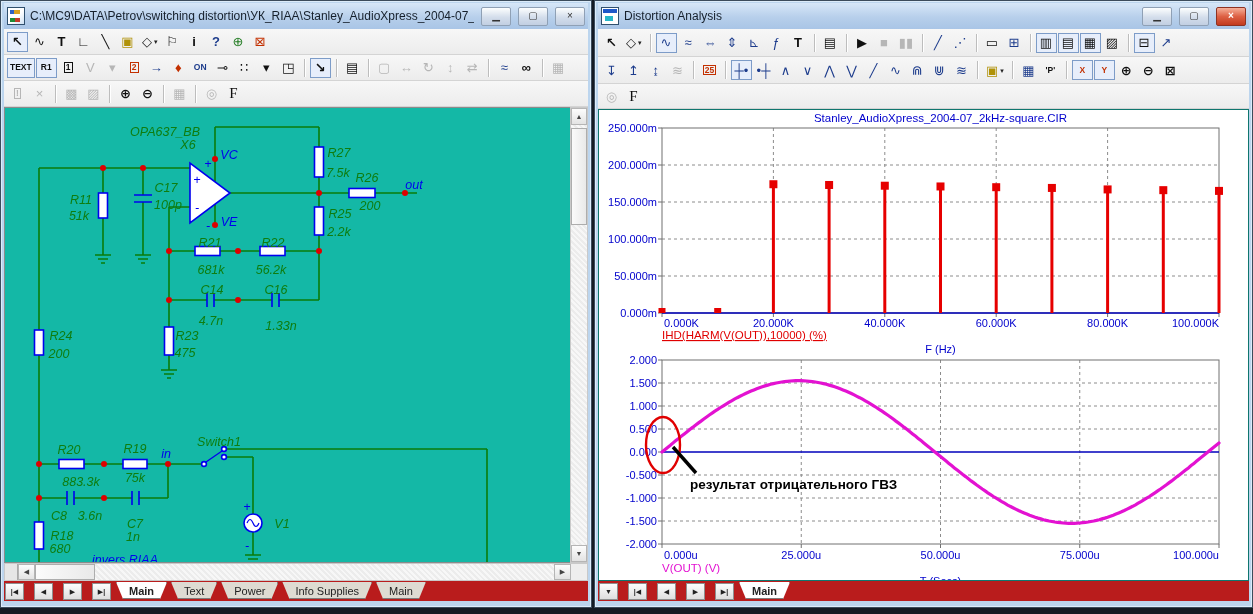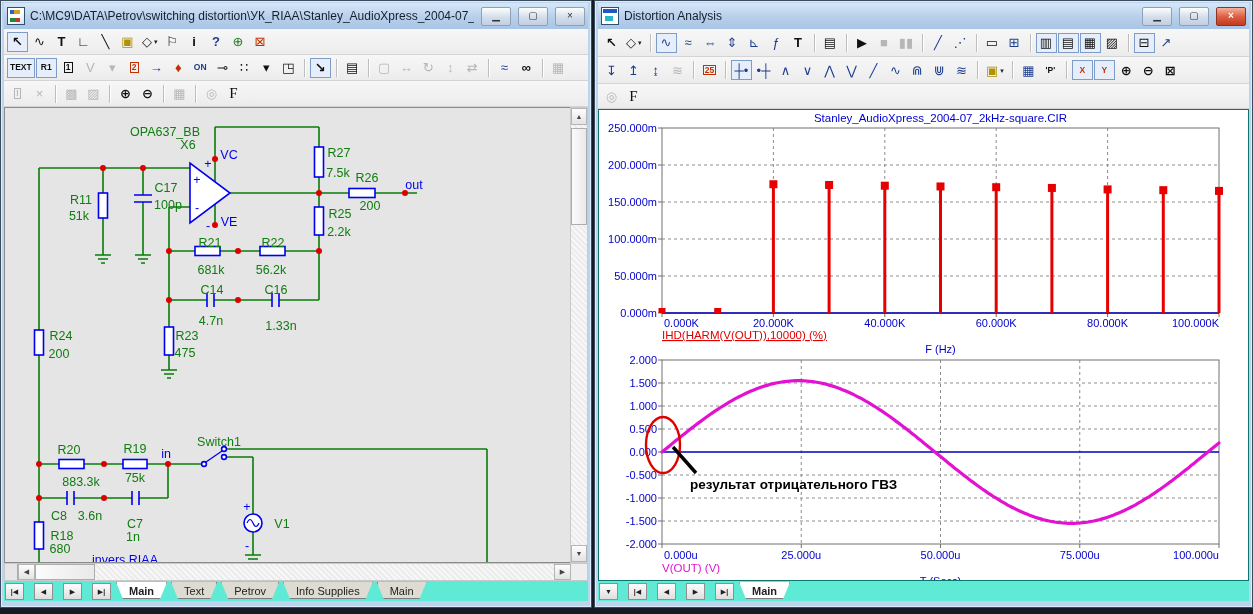--- a/index.html
+++ b/index.html
@@ -33,35 +33,35 @@
   .tbtn.pressed{background:#e7eefb;border-color:#7d9cc8;}
   .tbtn.disabled{color:#b6b6b6;}
   .tbtn.bold{font-weight:bold;}
   .tbtn.serif{font-family:"Liberation Serif","DejaVu Serif",serif;font-size:15px;}
   .tbtn.smalltxt{font-size:8.5px;font-weight:bold;letter-spacing:0;}
   .tbtn .bxd{border:1px solid currentColor;padding:0 1px;font-size:8.5px;font-weight:bold;}
   .tbtn .ddarrow{font-size:7px;margin-left:2px;color:#222;}
   .nav{color:#1d3c8c}.red{color:#c33000}.yel{color:#b09208}.grn{color:#1f7a1f}
   .tsep{width:1px;height:18px;background:#bdbdbd;box-shadow:1px 0 0 #ffffff;margin:0 4px;flex:0 0 1px;}
   .canvasrow{flex:1;display:flex;min-height:0;}
-  .drawarea{flex:1;background:#e5e5e5;border:1px solid #8b8b8b;border-right:none;position:relative;overflow:hidden;}
+  .drawarea{flex:1;background:#14b8a6;border:1px solid #8b8b8b;border-right:none;position:relative;overflow:hidden;font-style:italic;}
   .vscroll{flex:0 0 16px;display:flex;flex-direction:column;background:
     repeating-linear-gradient(45deg,#f7f7f7 0 2px,#ececec 2px 4px);border:1px solid #c9c9c9;}
   .sbtn{flex:0 0 15px;background:linear-gradient(180deg,#fdfdfd,#e3e3e3);border:1px solid #b5b5b5;
     display:flex;align-items:center;justify-content:center;font-size:7px;color:#444;}
   .sthumb{background:linear-gradient(90deg,#fbfbfb,#e9e9e9);border:1px solid #adadad;}
   .vtrack{flex:1;position:relative;}
   .vthumb{position:absolute;left:0;right:0;top:3px;height:95px;}
   .hscroll{flex:0 0 16px;display:flex;background:repeating-linear-gradient(45deg,#f7f7f7 0 2px,#ececec 2px 4px);
     border:1px solid #c9c9c9;align-items:stretch;}
   .hsplit{flex:0 0 12px;background:#e6e6e6;border-right:1px solid #aaa;}
   .hthumb{flex:0 0 58px;margin:0;}
   .htrack{flex:1;}
   .corner{flex:0 0 16px;background:#eee;}
-  .tabrow{flex:0 0 19px;display:flex;align-items:flex-start;background:#5eead4;padding-top:1px;gap:8px;}
+  .tabrow{flex:0 0 19px;display:flex;align-items:flex-start;background:#b91c1c;padding-top:1px;gap:8px;}
   .navbtn{width:17px;height:15px;margin:1px 1px 0 1px;background:linear-gradient(180deg,#fdfdfd,#dedede);
     border:1px solid #8f8f8f;font-size:7px;display:inline-flex;align-items:center;justify-content:center;
     color:#222;font-weight:bold;white-space:nowrap;}
   .tab{height:15px;padding:1px 12px 0 12px;font-size:11px;color:#222;background:#dedbd2;
     border:1px solid #7d7d7d;border-top:none;clip-path:polygon(0 0,100% 0,calc(100% - 7px) 100%,7px 100%);
     margin-left:-4px;display:inline-flex;align-items:center;}
   .tab.active{background:#ffffff;font-weight:bold;z-index:2;}
   .plotpanel{flex:1;background:#ffffff;border:1px solid #0f766e;position:relative;overflow:hidden;}
   svg text{font-family:"Liberation Sans","DejaVu Sans",sans-serif;}
   .schem-g{fill:#0f7d0f;font-size:12.5px;}
@@ -286,21 +286,21 @@
     <div class="corner"></div>
   </div>
 
   <div class="tabrow" id="lw-tabs">
       <span class="navbtn">|◀</span>
       <span class="navbtn">◀</span>
       <span class="navbtn">▶</span>
       <span class="navbtn">▶|</span>
       <span class="tab active">Main</span>
       <span class="tab">Text</span>
-      <span class="tab">Petrov</span>
+      <span class="tab">Power</span>
       <span class="tab">Info Supplies</span>
       <span class="tab">Main</span>
     </div>
 </div>
 
 <div class="win" id="rightwin">
   <div class="titlebar">
     <span class="wicon chartwin"></span>
     <span class="titletext">Distortion Analysis</span>
     <span class="tbb">▁</span>

